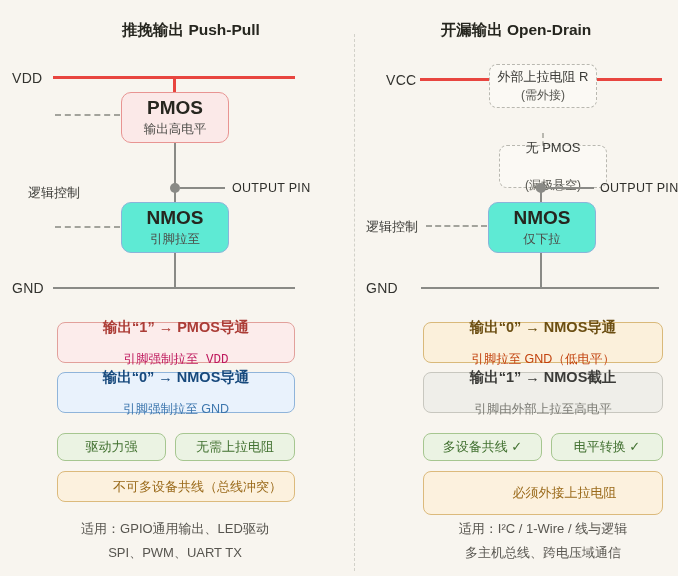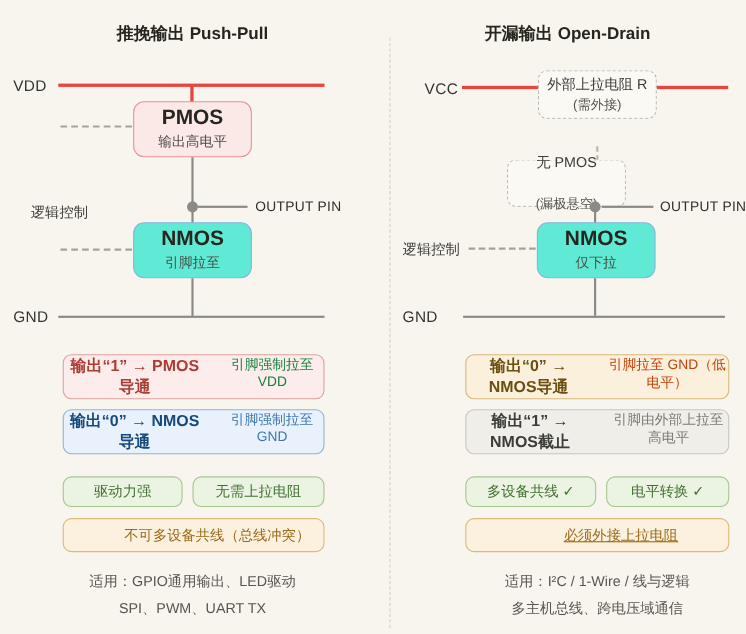--- a/index.html
+++ b/index.html
@@ -23,45 +23,45 @@
   .divider { border-left:1.5px dashed #d2d1c9; width:0; }
   .mosbox { border-radius:10px; text-align:center; display:flex; flex-direction:column; justify-content:center; gap:2px; }
   .mos-pmos { background:#fbe9e8; border:1.5px solid #e89492; }
   .mos-nmos { background:#5eead4; border:1.5px solid #8ab4da; }
   .mos-name { font-size:19px; font-weight:bold; color:#26261f; }
   .mos-desc { font-size:12.5px; color:#4c4c48; }
   .dashedbox { border:1.5px dashed #b9b8b0; border-radius:8px; background:#fbf9f4;
     text-align:center; display:flex; flex-direction:column; justify-content:center; gap:1px; }
   .db-l1 { font-size:13px; color:#3a3a36; }
   .db-l2 { font-size:12px; color:#55554f; }
-  .state { border-radius:8px; text-align:center; display:flex; justify-content:center; gap:14px; }
+  .state { border-radius:8px; text-align:center; display:flex; flex-direction:column; justify-content:center; gap:14px; }
   .state-title { font-size:14.5px; font-weight:bold; }
   .state-desc { font-size:12.5px; }
   .st-red { background:#fceceb; border:1.5px solid #e2a09b; }
-  .st-red .state-title { color:#ab3c36; } .st-red .state-desc { color:#15803d; }
+  .st-red .state-title { color:#ab3c36; } .st-red .state-desc { color:#be185d;font-family:Liberation Mono, monospace; }
   .st-blue { background:#e9f2fc; border:1.5px solid #8fb4da; }
   .st-blue .state-title { color:#17497c; } .st-blue .state-desc { color:#3c76ad; }
   .st-orange { background:#fbf0db; border:1.5px solid #d9b97a; }
   .st-orange .state-title { color:#6b4e12; } .st-orange .state-desc { color:#c2410c; }
   .st-gray { background:#efeee9; border:1.5px solid #c8c7bf; }
   .st-gray .state-title { color:#3b3b38; } .st-gray .state-desc { color:#7b7b74; }
   .tag { border-radius:8px; background:#ebf3e3; border:1.5px solid #a6c690; color:#40702f;
     font-size:13px; text-align:center; display:flex; align-items:center; justify-content:center; }
   .warnbox { border-radius:8px; background:#fcf1de; border:1.5px solid #dcba7c; color:#9a6a1a;
     font-size:13px; text-align:center; display:flex; align-items:center; justify-content:center;padding-left:43px; }
   .usage { font-size:13px; color:#57554f; text-align:center; }
 </style>
 </head>
 <body>
 
 <div class="canvas">
 
   <div class="abs divider" style="left:354px; top:34px; height:537px;"></div>
 
-  <div class="abs col-title" style="left:0; top:20px; width:350px;">推挽输出 Push-Pull</div>
+  <div class="abs col-title" style="left:16px; top:20px; width:350px;">推挽输出 Push-Pull</div>
 
   <div class="abs rail-label" style="left:12px; top:70px;">VDD</div>
   <div class="abs rail-red" style="left:53px; top:76px; width:242px;"></div>
   <div class="abs wire-v-red" style="left:173px; top:78px; height:16px;"></div>
 
   <div class="abs mosbox mos-pmos" style="left:121px; top:92px; width:108px; height:51px;">
     <div class="mos-name">PMOS</div>
     <div class="mos-desc">输出高电平</div>
   </div>
   <div class="abs gate-dash" style="left:55px; top:114px; width:65px;"></div>
@@ -103,21 +103,21 @@
   <div class="abs rail-label" style="left:386px; top:72px;">VCC</div>
   <div class="abs rail-red" style="left:420px; top:78px; width:69px;"></div>
   <div class="abs rail-red" style="left:597px; top:78px; width:65px;"></div>
 
   <div class="abs dashedbox" style="left:489px; top:64px; width:108px; height:44px;">
     <div class="db-l1">外部上拉电阻 R</div>
     <div class="db-l2">(需外接)</div>
   </div>
   <div class="abs" style="left:542px; top:133px; height:13px; border-left:2px dashed #b9b8b0;"></div>
 
-  <div class="abs dashedbox" style="left:461px; top:145px; width:108px; height:43px;gap:20px;">
+  <div class="abs dashedbox" style="left:499px; top:145px; width:108px; height:43px;gap:20px;">
     <div class="db-l1">无 PMOS</div>
     <div class="db-l2">(漏极悬空)</div>
   </div>
 
   <div class="abs wire-v-gray" style="left:540px; top:188px; height:15px;"></div>
   <div class="abs dot" style="left:536px; top:183px;"></div>
   <div class="abs rail-gray" style="left:547px; top:187px; width:47px;"></div>
   <div class="abs pin-label" style="left:600px; top:181px;">OUTPUT PIN</div>
 
   <div class="abs mosbox mos-nmos" style="left:488px; top:202px; width:108px; height:51px;">
@@ -135,18 +135,18 @@
     <div class="state-title">输出“0” → NMOS导通</div>
     <div class="state-desc">引脚拉至 GND（低电平）</div>
   </div>
   <div class="abs state st-gray" style="left:423px; top:372px; width:240px; height:41px;">
     <div class="state-title">输出“1” → NMOS截止</div>
     <div class="state-desc">引脚由外部上拉至高电平</div>
   </div>
 
   <div class="abs tag" style="left:423px; top:433px; width:119px; height:28px;">多设备共线 ✓</div>
   <div class="abs tag" style="left:551px; top:433px; width:112px; height:28px;">电平转换 ✓</div>
-  <div class="abs warnbox" style="left:423px; top:471px; width:240px; height:31px;text-decoration:underline;">必须外接上拉电阻</div>
+  <div class="abs warnbox" style="left:423px; top:471px; width:240px; height:44px;">必须外接上拉电阻</div>
 
   <div class="abs usage" style="left:403px; top:520px; width:280px;">适用：I²C / 1-Wire / 线与逻辑</div>
   <div class="abs usage" style="left:403px; top:544px; width:280px;">多主机总线、跨电压域通信</div>
 
 </div>
 
 </body></html>

